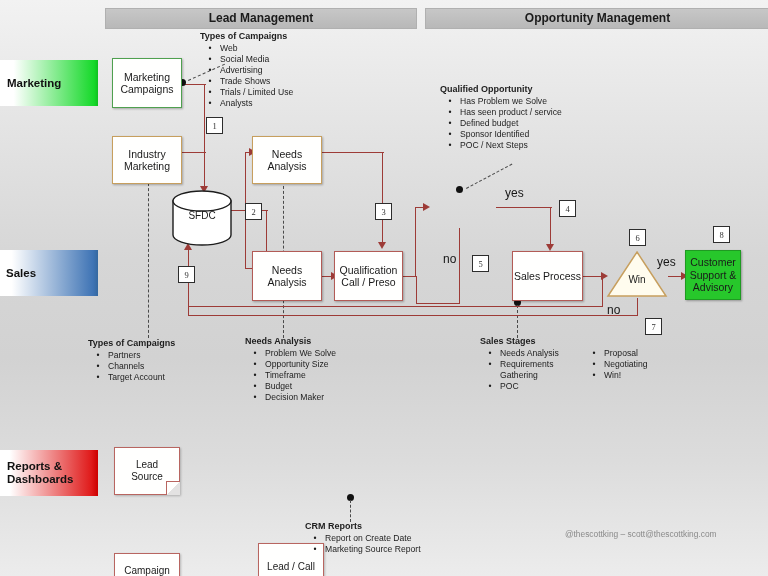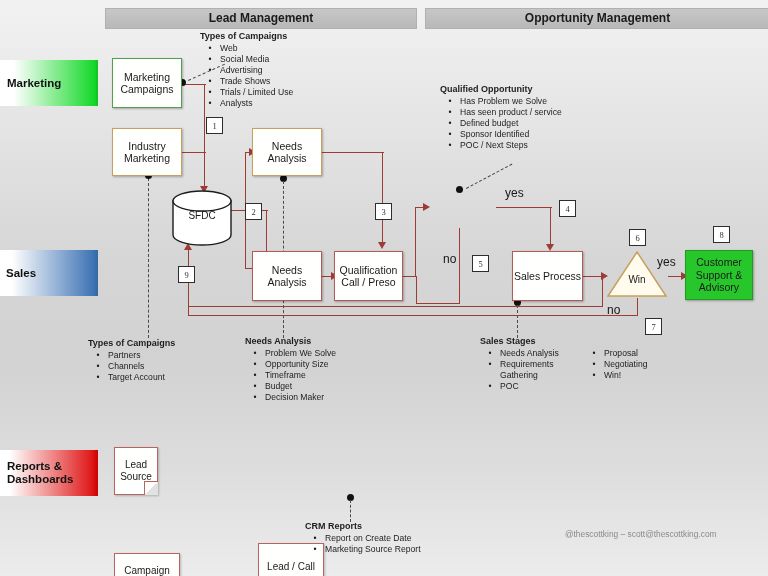--- a/index.html
+++ b/index.html
@@ -35,21 +35,21 @@
   .lane-reports{background:linear-gradient(to right,#ffffff 0%,#ffffff 10%,#e01b1b 93%,#cc0000 100%);}
 
   
   .pbox{
     box-sizing:border-box;background:#fffffe;
     display:flex;align-items:center;justify-content:center;
     text-align:center;font-size:10.5px;color:#1a1a1a;line-height:12.5px;
     box-shadow:1px 1px 2px rgba(0,0,0,.28);
   }
   .b-green{border:1.4px solid #4fa04f;}
-  .b-tan{border:1.4px solid #c79f5e;}
+  .b-tan{border:1.4px solid #c79f5e;margin-top:8px;}
   .b-red{border:1.4px solid #b25b56;}
   .b-solidgreen{
     background:#27c72b;border:1.4px solid #1f9a22;
     box-shadow:1px 1px 2px rgba(0,0,0,.3);
   }
 
   
   .numtag{
     width:15px;height:15px;background:#fff;border:1px solid #2d2d2d;
     font-size:8.5px;color:#333;display:flex;align-items:center;justify-content:center;
@@ -290,21 +290,21 @@
 
   <div class="abs" style="left:606px;top:250px;width:62px;height:48px;">
     <svg width="62" height="48" viewBox="0 0 62 48">
       <polygon points="31,2 60,46 2,46" fill="#fffcee" stroke="#c79f5e" stroke-width="1.5"></polygon>
     </svg>
     <div class="tri-label" style="top:24px;">
       <div>Win</div>
     </div>
   </div>
 
-  <div class="abs pbox b-solidgreen" style="left:685px;top:250px;width:68px;height:50px;">
+  <div class="abs pbox b-solidgreen" style="left:685px;top:250px;width:56px;height:50px;">
     <div>
       <div>Customer</div>
       <div>Support &amp;</div>
       <div>Advisory</div>
     </div>
   </div>
 
   <div class="abs yn" style="left:505px;top:186px;">yes</div>
   <div class="abs yn" style="left:443px;top:252px;">no</div>
   <div class="abs yn" style="left:657px;top:255px;">yes</div>
@@ -395,21 +395,21 @@
             <span>Negotiating</span>
           </li>
         <li>
             <span class="bu">•</span>
             <span>Win!</span>
           </li>
       </ul>
     </div>
   </div>
 
-  <div class="abs doc" style="left:114px;top:447px;width:44px;height:48px;">
+  <div class="abs doc" style="left:114px;top:447px;width:66px;height:48px;">
     <div class="lbl">
       <div>Lead</div>
       <div>Source</div>
     </div>
   </div>
 
   <div class="abs doc" style="left:114px;top:505px;width:66px;height:48px;">
     <div class="lbl">Campaign ROI</div>
   </div>
 

